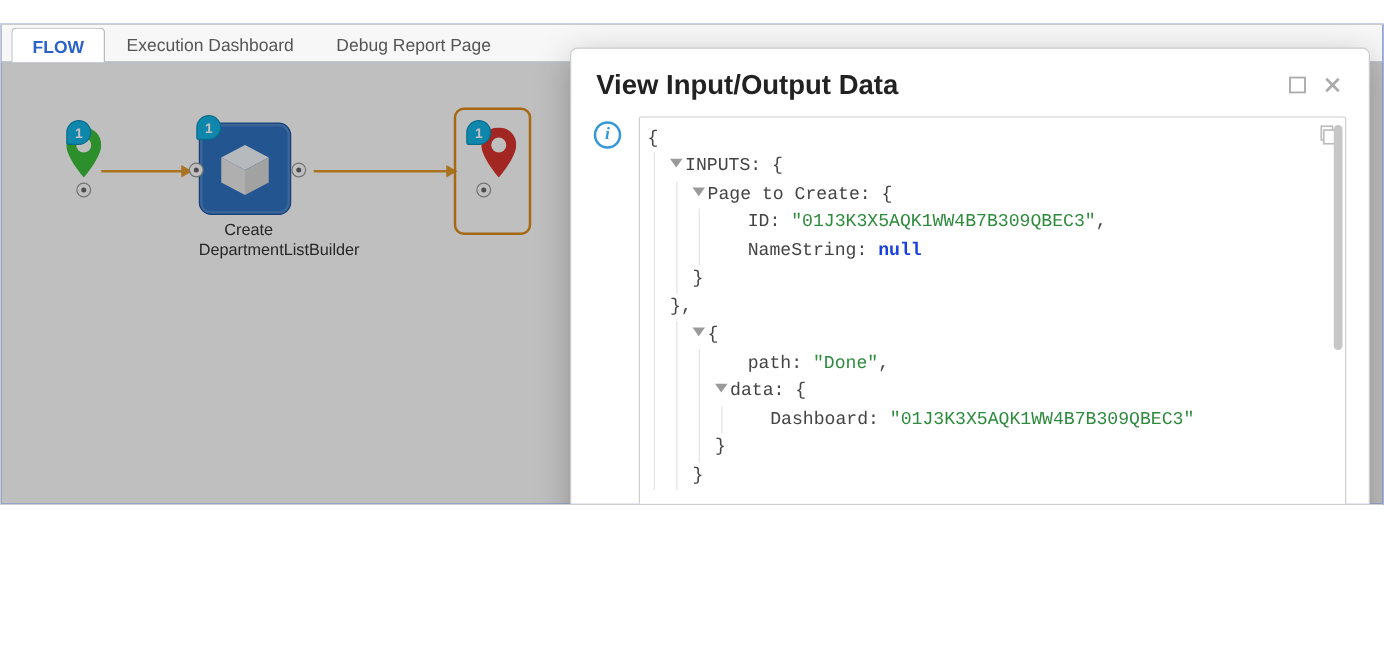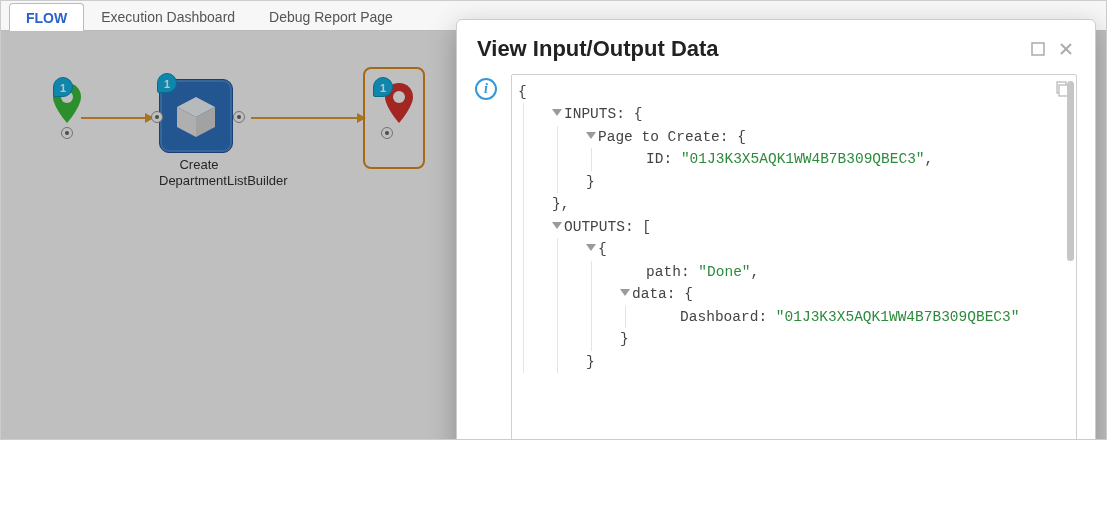--- a/index.html
+++ b/index.html
@@ -1,17 +1,17 @@
 <!DOCTYPE html>
 <html><head>
 <meta charset="utf-8">
 <style>
   * { box-sizing: border-box; }
   html, body { margin:0; padding:0; font-family: "Segoe UI", Arial, sans-serif; font-size:14px; color:#333; }
-  .viewport { width:1107px; height:440px; position:relative; background:#1d4ed8; overflow:hidden; border:1px solid #ccc;}
+  .viewport { width:1107px; height:385px; position:relative; background:#1d4ed8; overflow:hidden; border:1px solid #ccc;margin-top:19px;}
   
   .tabbar { height:30px; display:flex; align-items:flex-end; border-bottom:1px solid #bbb; padding-left:8px; background:#f7f7f7;}
   .tab { padding:6px 16px 5px; border:1px solid transparent; border-bottom:none; color:#555; cursor:pointer; font-size:14px;}
   .tab.active { border-color:#bbb; background:#fff; color:#2a62c9; font-weight:600; border-radius:4px 4px 0 0; position:relative; top:1px;}
   
   .canvas { position:absolute; left:0; top:30px; right:0; bottom:0; background:#fff; }
   .node { position:absolute; text-align:center; }
   .node .badge { position:absolute; top:-6px; left:6px; width:20px; height:20px; border-radius:10px 10px 10px 2px; background:#14b4e6; color:#fff; font-size:11px; font-weight:bold; line-height:20px; text-align:center; border:1px solid #0d8fb8;}
   .port { width:12px; height:12px; border:1px solid #999; border-radius:50%; background:#fff; position:absolute;}
   .port::after{content:""; width:4px;height:4px;background:#666;border-radius:50%; position:absolute; left:3px; top:3px;}
@@ -31,21 +31,21 @@
   .modal-body { flex:1; padding:0 18px 0 18px; display:flex; gap:10px; overflow:hidden;}
   .info-col { width:26px; padding-top:4px;}
   .info-icon { width:22px;height:22px;border:2px solid #3498db;border-radius:50%;color:#3498db;font-weight:bold; display:flex;align-items:center;justify-content:center; font-family:Georgia,serif; font-style:italic;}
   .code-pane { flex:1; border:1px solid #d0d0d0; border-radius:2px; padding:6px 10px 6px 6px; font-family: Consolas, "Courier New", monospace; font-size:14.5px; line-height:1.55; overflow:auto; position:relative; background:#fff;}
   .code-pane .copy { position:absolute; right:6px; top:6px; color:#bbb; cursor:pointer;}
   .code-line { white-space:pre; color:#444; position:relative;}
   .caret { display:inline-block; width:0;height:0; border-left:5px solid transparent; border-right:5px solid transparent; border-top:7px solid #9a9a9a; margin-right:2px; vertical-align:2px;}
   .k { color:#444; }
   .str { color:#2e8b3d; }
   .null { color:#1a3fe0; font-weight:600;}
-  .guide { border-left:1px solid #e4e4e4; margin-left:5px; padding-left:28px; display:block;}
+  .guide { border-left:1px solid #e4e4e4; margin-left:5px; padding-left:12px; display:block;}
   .modal-footer { padding:10px 22px 14px; text-align:right;}
   .ok-btn { color:#2a62c9; font-weight:600; cursor:pointer; background:none; border:none; font-size:15px;}
   .scroll-thumb { position:absolute; right:2px; top:6px; width:7px; height:180px; background:#c6c6c6; border-radius:4px;}
 </style>
 </head>
 <body>
 
 <div class="viewport">
 
   <div class="tabbar">
@@ -128,25 +128,25 @@
             </svg></span>
         <div class="scroll-thumb"></div>
 
         <div class="code-line"><span>{</span></div>
         <span class="guide">
           <div class="code-line"><span class="caret"></span><span class="k">INPUTS:</span> <span>{</span></div>
           <span class="guide">
             <div class="code-line"><span class="caret"></span><span class="k">Page to Create:</span> <span>{</span></div>
             <span class="guide">
               <div class="code-line">   <span class="k">ID:</span> <span class="str">"01J3K3X5AQK1WW4B7B309QBEC3"</span>,</div>
+              <div class="code-line">   <span class="k">NameString:</span> <span class="null">null</span></div>
             </span>
             <div class="code-line">}</div>
           </span>
           <div class="code-line">},</div>
-          <div class="code-line"><span class="caret"></span><span class="k">OUTPUTS:</span> <span>[</span></div>
           <span class="guide">
             <div class="code-line"><span class="caret"></span><span>{</span></div>
             <span class="guide">
               <div class="code-line">   <span class="k">path:</span> <span class="str">"Done"</span>,</div>
               <div class="code-line"><span class="caret"></span><span class="k">data:</span> <span>{</span></div>
               <span class="guide">
                 <div class="code-line">   <span class="k">Dashboard:</span> <span class="str">"01J3K3X5AQK1WW4B7B309QBEC3"</span></div>
               </span>
               <div class="code-line">}</div>
             </span>

